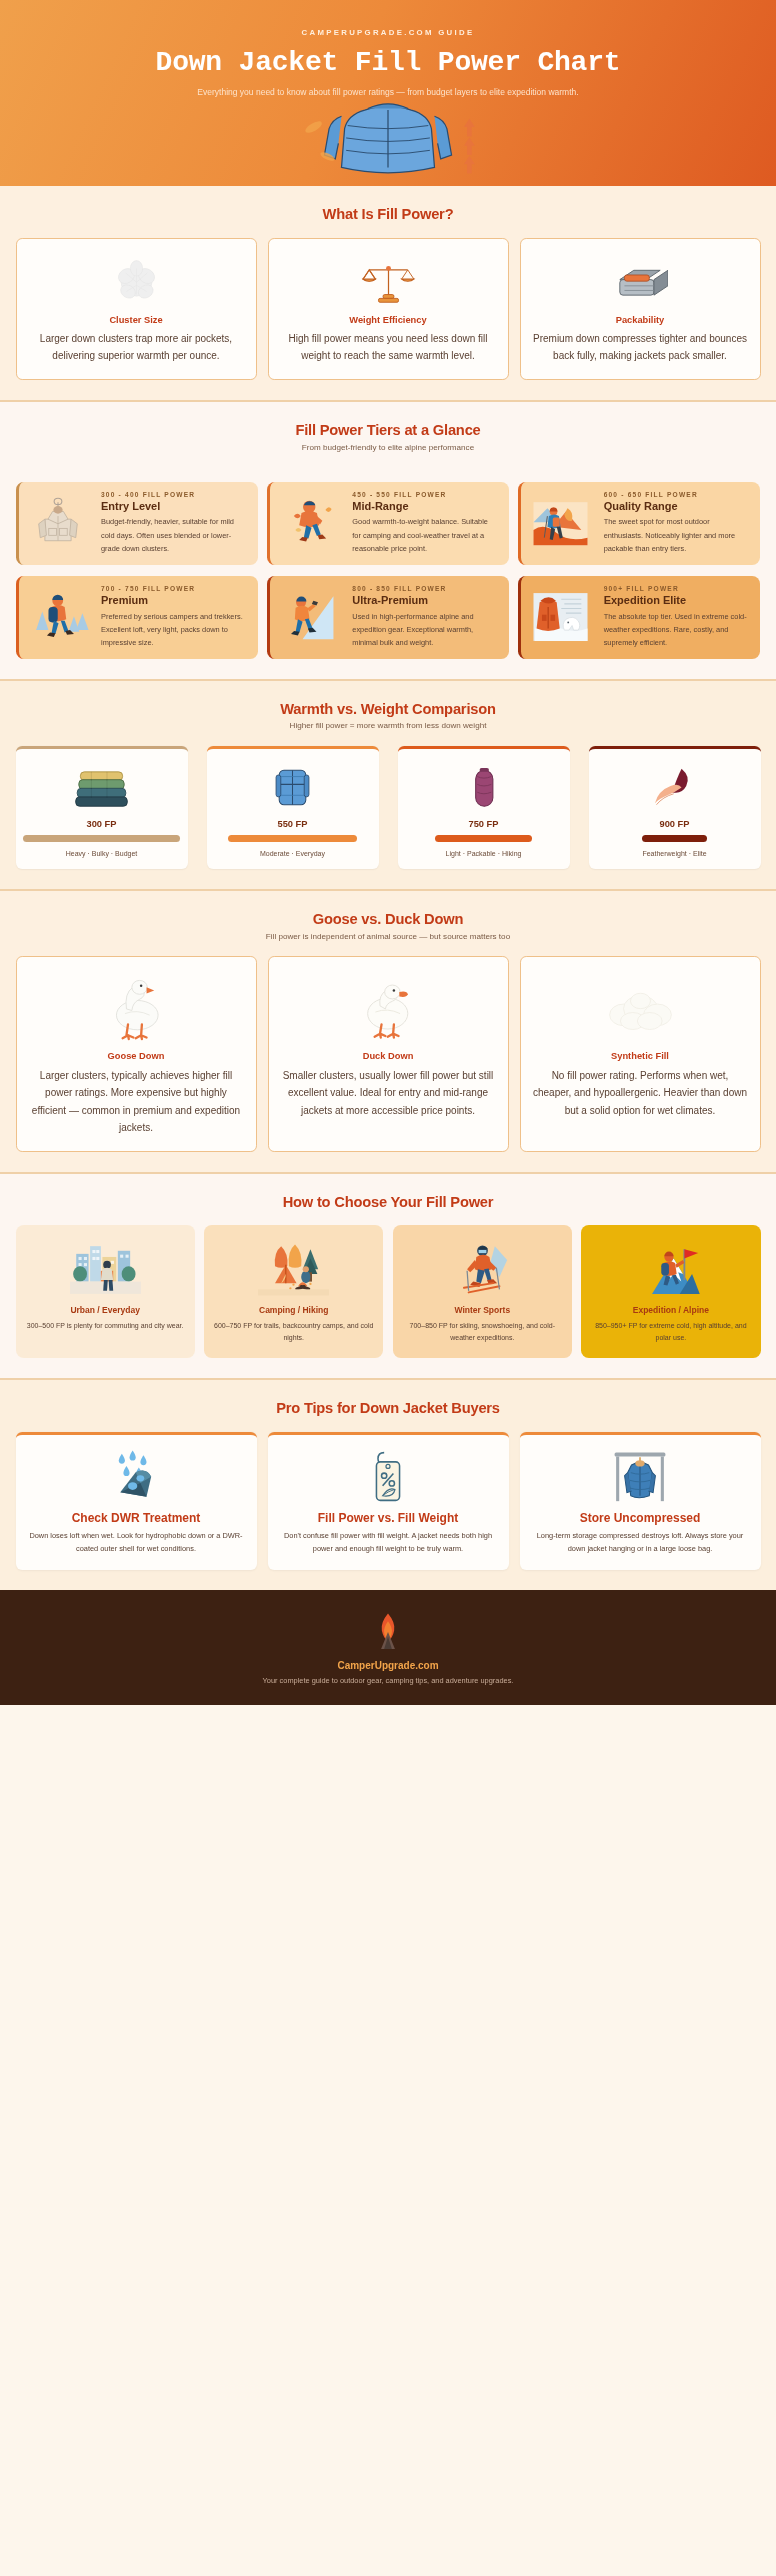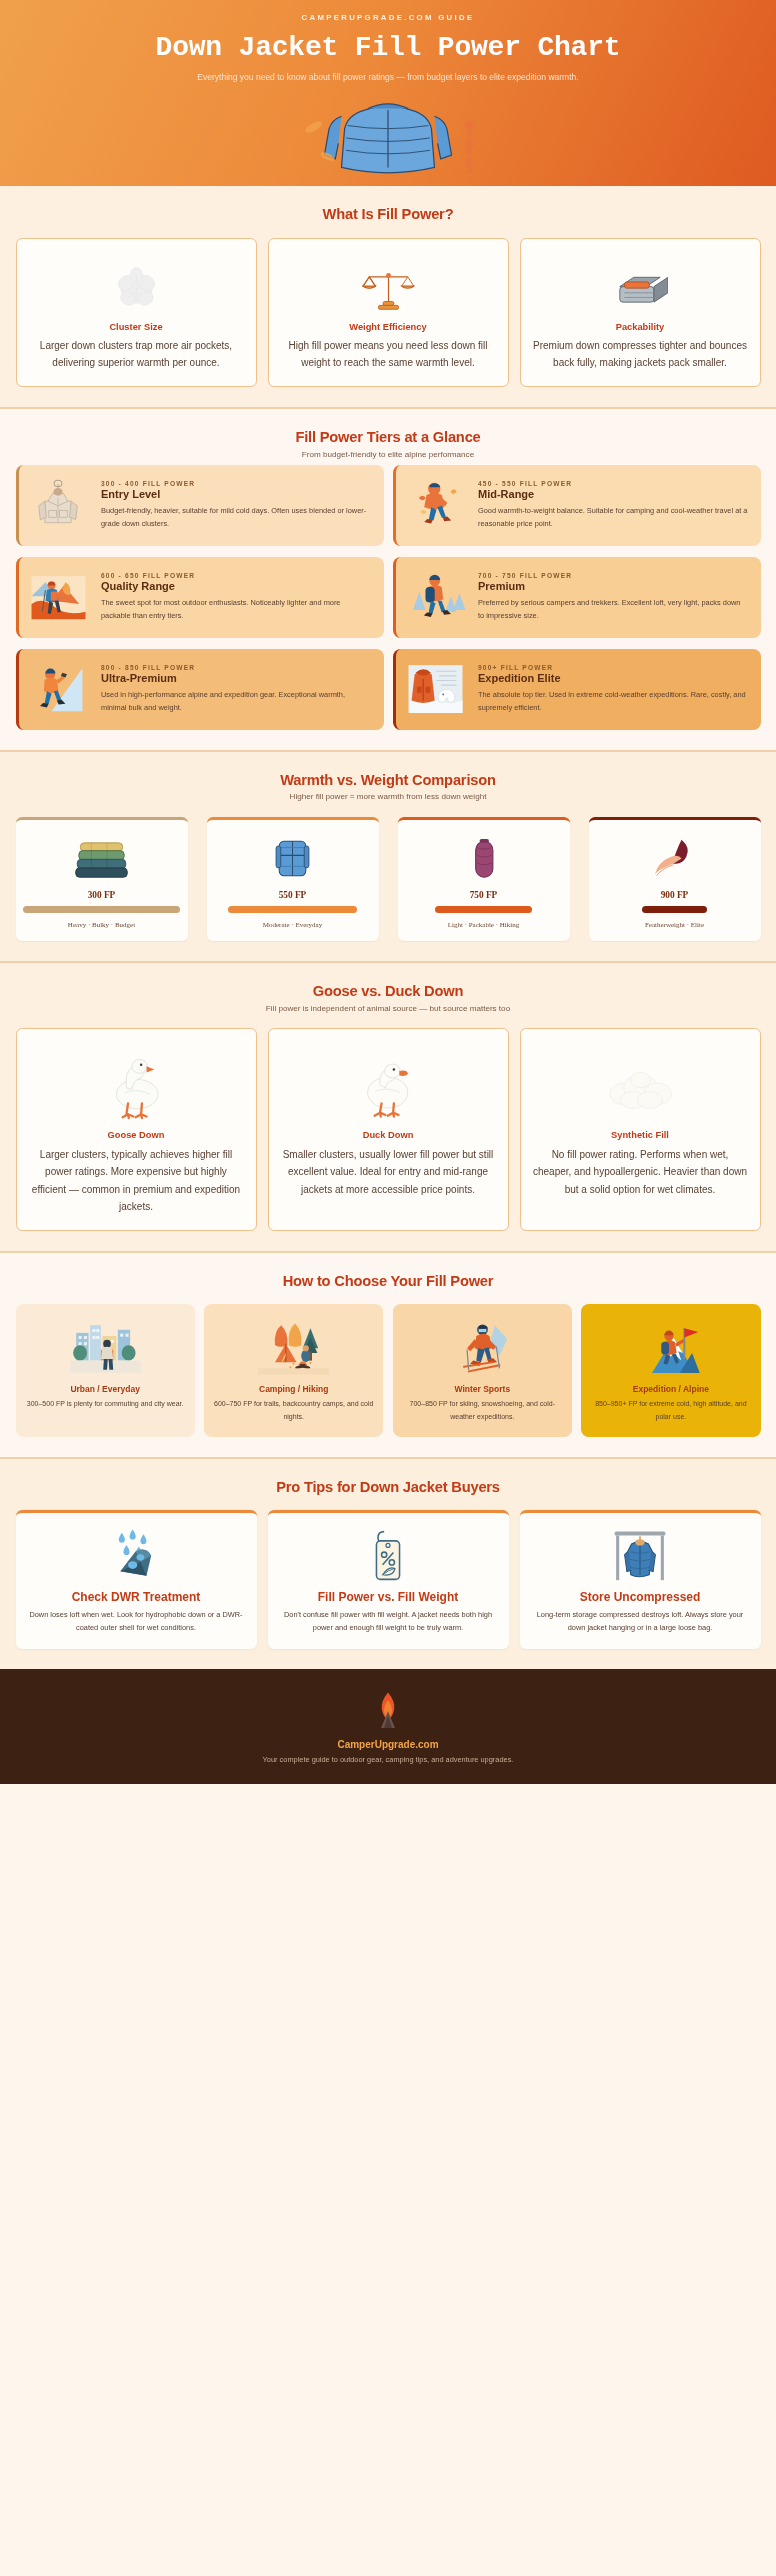--- a/index.html
+++ b/index.html
@@ -17,21 +17,21 @@
     height: 186px;
     background: linear-gradient(115deg, #F0A04B 0%, #ED8A3A 45%, #DE5A21 100%);
     overflow: hidden;
   }
   .hero-kicker {
     text-align: center;
     color: #FFEEDC;
     font-size: 7.8px;
     font-weight: bold;
     letter-spacing: 2.3px;
-    padding-top: 13px;
+    padding-top: 28px;
   }
   .hero-title {
     text-align: center;
     color: #FFFFFF;
     font-size: 28px;
     font-weight: bold;
     margin-top: 10px;
     letter-spacing: -0.2px;
     font-family: Liberation Mono, monospace;
   }
@@ -74,39 +74,39 @@
     color: #5A4032;
   }
 
   
   .cards3 { display: flex; gap: 11px; margin-top: 15.5px; }
   .card {
     flex: 1;
     background: #FFFDFA;
     border: 0.8px solid #EFC089;
     border-radius: 6.2px;
-    padding: 23px 11px 14px;
+    padding: 16px 11px 14px;
     text-align: center;
   }
   .card .icon-wrap { height: 57px; display: flex; align-items: center; justify-content: center; }
   .card h3 {
     font-size: 9.3px;
     font-weight: bold;
     color: #C23B17;
     margin-top: 3.1px;
   }
   .card p {
     font-size: 10px;
     line-height: 1.75;
     color: #5A4032;
     margin-top: 5.4px;
   }
 
   
-  .tiers { display: grid; grid-template-columns: 1fr 1fr; gap: 11px 9px; margin-top: 6px; }
+  .tiers { display: grid; grid-template-columns: 1fr 1fr 1fr; gap: 11px 9px; margin-top: 30px; }
   .tier {
     display: flex;
     align-items: center;
     gap: 9.3px;
     border-radius: 7.8px;
     padding: 9.3px 12.4px 9.3px 6.2px;
     border-left: 3.9px solid #D9622A;
     min-height: 81px;
   }
   .tier .tier-art { width: 67px; flex: 0 0 67px; display: flex; align-items: center; justify-content: center; }
@@ -114,21 +114,21 @@
   .tier .tier-range {
     font-size: 6.6px;
     font-weight: bold;
     letter-spacing: 1.2px;
     color: #8A5A2B;
   }
   .tier h4 { font-size: 11px; font-weight: bold; color: #5B2D12; margin-top: 1.6px; }
   .tier p { font-size: 7.4px; line-height: 1.8; color: #5A4032; margin-top: 3.9px; }
 
   
-  .compare { display: flex; gap: 19px; margin-top: 15.5px; font-family: Liberation Serif, serif; }
+  .compare { display: flex; gap: 19px; margin-top: 15.5px; }
   .comp-card {
     flex: 1;
     background: #FFFDFA;
     border-radius: 6.2px;
     border-top: 3.9px solid #CCC;
     padding: 11px 7.8px 12.4px;
     text-align: center;
     box-shadow: 0 0.8px 1.6px rgba(0,0,0,0.05);
   }
   .comp-art { height: 51px; display: flex; align-items: flex-end; justify-content: center; }

